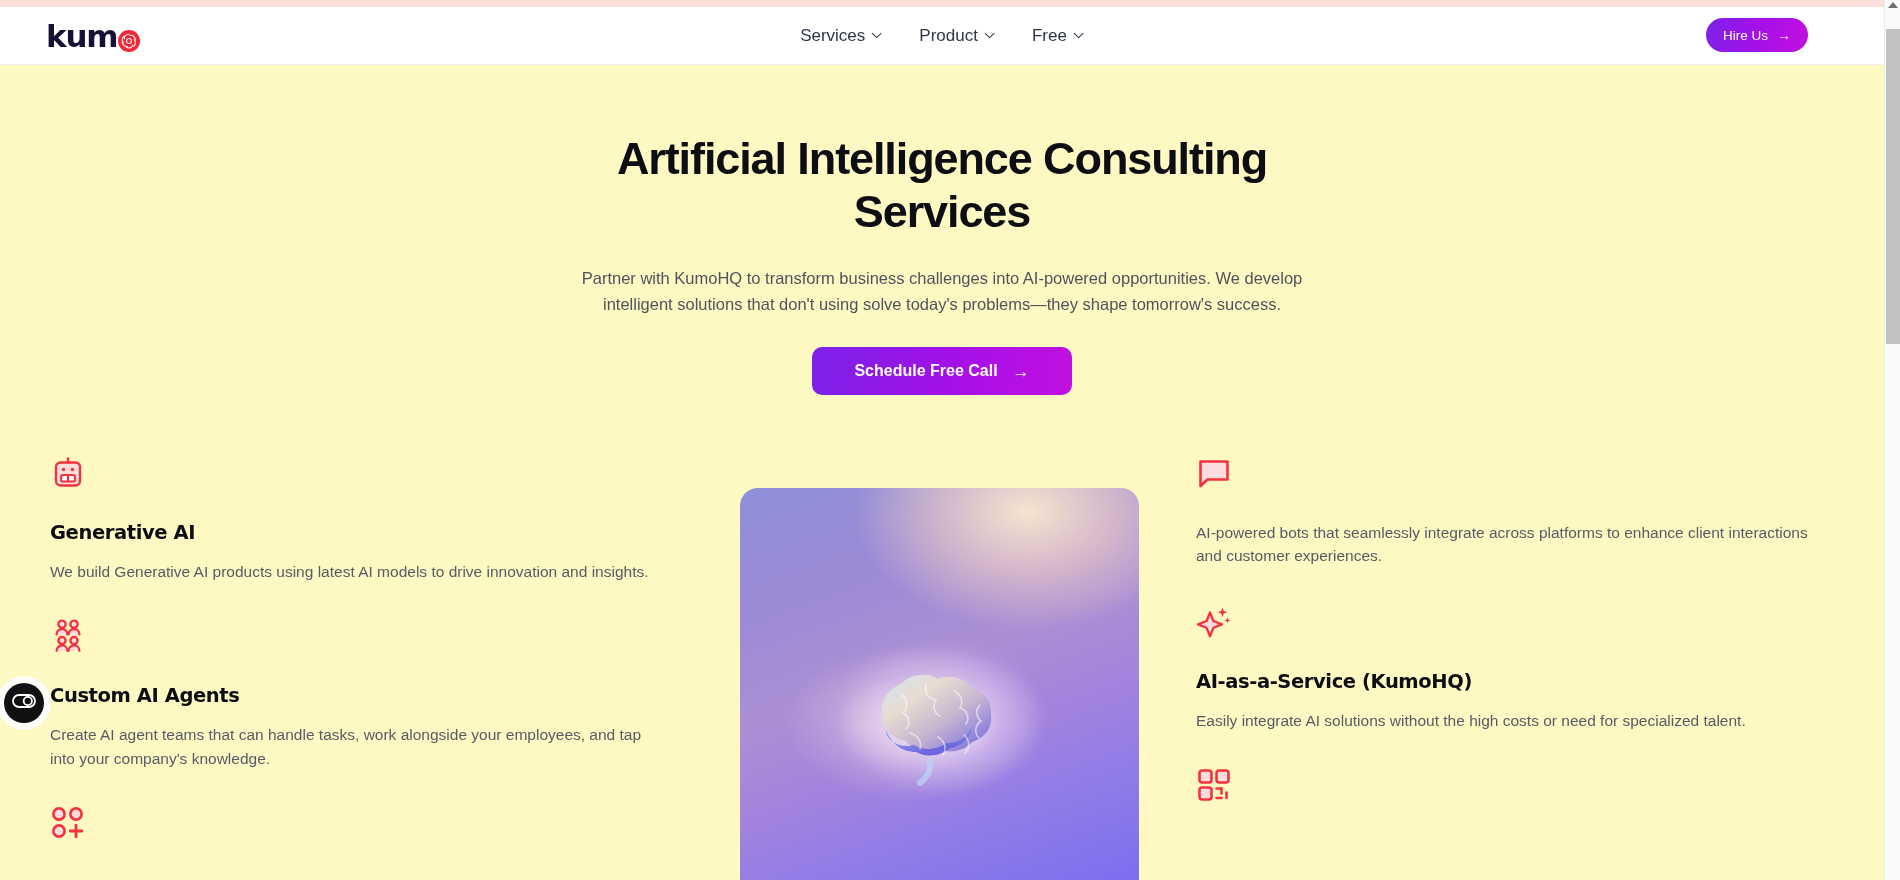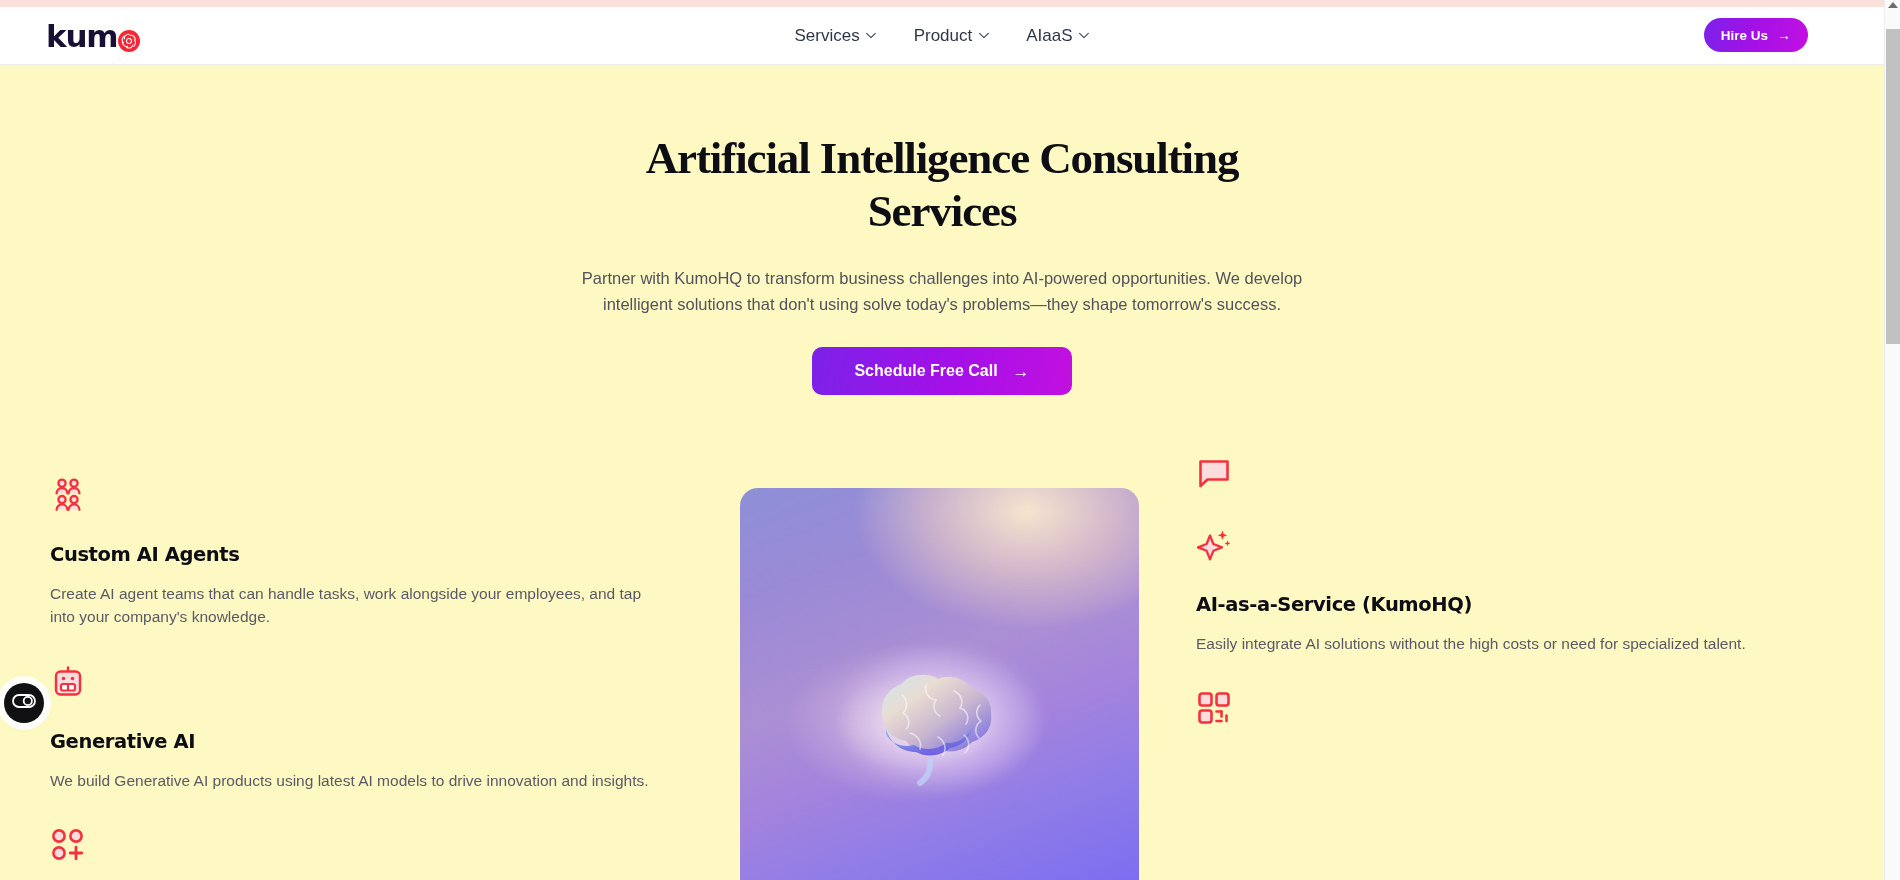--- a/index.html
+++ b/index.html
@@ -97,38 +97,38 @@
     padding: 0 17px;
     display: flex;
     align-items: center;
     gap: 9px;
     border: none;
     border-radius: 17px;
     background: linear-gradient(100deg, #7b22e8 0%, #a310e8 48%, #c210e0 100%);
     color: #ffffff;
     font-family: "Liberation Sans", sans-serif;
     font-size: 13.5px;
-    font-weight: bold;
+    font-weight: normal;
     cursor: pointer;
     white-space: nowrap;
   }
   .hire-btn .arr { font-size: 14px; line-height: 1; }
 
   
   .hero {
     position: absolute;
     top: 66px; left: 0;
     width: 1884px;
   }
   .hero-title {
     margin: 0 auto;
     padding-top: 66px;
     width: 700px;
     text-align: center;
-    font-family: Liberation Serif, serif;
+    font-family: Liberation Sans, sans-serif;
     font-size: 45px;
     font-weight: bold;
     line-height: 1.18;
     letter-spacing: -1.1px;
     color: #0d0d14;
   }
   .hero-sub {
     margin: 28px auto 0;
     width: 730px;
     text-align: center;
@@ -303,21 +303,21 @@
             <path d="M1 1.6 6 6.4l5-4.8" fill="none" stroke="#3c4656" stroke-width="1.3" stroke-linecap="round" stroke-linejoin="round"></path>
           </svg>
       </div>
       <div class="nav-item">
         <span>Product</span>
         <svg class="chev" viewBox="0 0 12 8">
             <path d="M1 1.6 6 6.4l5-4.8" fill="none" stroke="#3c4656" stroke-width="1.3" stroke-linecap="round" stroke-linejoin="round"></path>
           </svg>
       </div>
       <div class="nav-item">
-        <span>AIaaS</span>
+        <span>Free</span>
         <svg class="chev" viewBox="0 0 12 8">
             <path d="M1 1.6 6 6.4l5-4.8" fill="none" stroke="#3c4656" stroke-width="1.3" stroke-linecap="round" stroke-linejoin="round"></path>
           </svg>
       </div>
     </nav>
 
     <button class="hire-btn">
       <span>Hire Us</span>
       <span class="arr">→</span>
     </button>
@@ -364,54 +364,54 @@
         </g>
         <path d="M76 104c1 9-3 17-10 22" fill="none" stroke="#bcd3f5" stroke-width="6" stroke-linecap="round" opacity="0.75"></path>
       </svg>
     </div>
   </div>
 
   <section class="features">
 
     <div class="col col-left">
 
+      <div class="feature">
+        <div class="feature-icon">
+          <svg viewBox="0 0 36 36" aria-hidden="true">
+            <path d="M18 3.5v4" stroke="#f4323f" stroke-width="2.4" stroke-linecap="round" fill="none"></path>
+            <rect x="6" y="7.5" width="24" height="23" rx="4.5" fill="#fcdcdd" stroke="#f4323f" stroke-width="2.4"></rect>
+            <circle cx="13.5" cy="14.5" r="1.8" fill="#f4323f"></circle>
+            <circle cx="22.5" cy="14.5" r="1.8" fill="#f4323f"></circle>
+            <rect x="11" y="20" width="14" height="6.5" rx="2" fill="#fff" stroke="#f4323f" stroke-width="2.2"></rect>
+            <path d="M18 20v6.5" stroke="#f4323f" stroke-width="2.2"></path>
+          </svg>
+        </div>
+        <div class="feature-title">Generative AI</div>
+        <div class="feature-desc">We build Generative AI products using latest AI models to drive innovation and insights.</div>
+      </div>
+
       <div class="feature f2">
         <div class="feature-icon">
           <svg viewBox="0 0 36 36" aria-hidden="true">
             <g fill="#fcdcdd" stroke="#f4323f" stroke-width="2.3" stroke-linejoin="round" stroke-linecap="round">
               <circle cx="12" cy="6.2" r="3.6"></circle>
               <circle cx="24" cy="6.2" r="3.6"></circle>
               <path d="M6.6 16.4c0-3 2.4-5.4 5.4-5.4s5.4 2.4 5.4 5.4"></path>
               <path d="M18.6 16.4c0-3 2.4-5.4 5.4-5.4s5.4 2.4 5.4 5.4"></path>
               <circle cx="12" cy="22.6" r="3.6"></circle>
               <circle cx="24" cy="22.6" r="3.6"></circle>
               <path d="M6.6 32.8c0-3 2.4-5.4 5.4-5.4s5.4 2.4 5.4 5.4"></path>
               <path d="M18.6 32.8c0-3 2.4-5.4 5.4-5.4s5.4 2.4 5.4 5.4"></path>
             </g>
           </svg>
         </div>
         <div class="feature-title">Custom AI Agents</div>
         <div class="feature-desc">Create AI agent teams that can handle tasks, work alongside your employees, and tap into your company's knowledge.</div>
       </div>
 
-      <div class="feature">
-        <div class="feature-icon">
-          <svg viewBox="0 0 36 36" aria-hidden="true">
-            <path d="M18 3.5v4" stroke="#f4323f" stroke-width="2.4" stroke-linecap="round" fill="none"></path>
-            <rect x="6" y="7.5" width="24" height="23" rx="4.5" fill="#fcdcdd" stroke="#f4323f" stroke-width="2.4"></rect>
-            <circle cx="13.5" cy="14.5" r="1.8" fill="#f4323f"></circle>
-            <circle cx="22.5" cy="14.5" r="1.8" fill="#f4323f"></circle>
-            <rect x="11" y="20" width="14" height="6.5" rx="2" fill="#fff" stroke="#f4323f" stroke-width="2.2"></rect>
-            <path d="M18 20v6.5" stroke="#f4323f" stroke-width="2.2"></path>
-          </svg>
-        </div>
-        <div class="feature-title">Generative AI</div>
-        <div class="feature-desc">We build Generative AI products using latest AI models to drive innovation and insights.</div>
-      </div>
-
       <div class="feature" style="margin-top:18px;">
         <div class="feature-icon">
           <svg viewBox="0 0 36 36" aria-hidden="true">
             <circle cx="9" cy="9" r="5.6" fill="#fcdcdd" stroke="#f4323f" stroke-width="2.6"></circle>
             <circle cx="26" cy="9" r="5.6" fill="#fcdcdd" stroke="#f4323f" stroke-width="2.6"></circle>
             <circle cx="9" cy="26" r="5.6" fill="#fcdcdd" stroke="#f4323f" stroke-width="2.6"></circle>
             <path d="M26 20.2v11.6M20.2 26h11.6" stroke="#f4323f" stroke-width="2.8" stroke-linecap="round"></path>
           </svg>
         </div>
       </div>
@@ -419,20 +419,21 @@
     </div>
 
     <div class="col col-right">
 
       <div class="feature">
         <div class="feature-icon">
           <svg viewBox="0 0 36 36" aria-hidden="true">
             <path d="M4.5 6.5h27v18h-20l-7 6.5z" fill="#fcdcdd" stroke="#f4323f" stroke-width="2.6" stroke-linejoin="round"></path>
           </svg>
         </div>
+        <div class="feature-desc">AI-powered bots that seamlessly integrate across platforms to enhance client interactions and customer experiences.</div>
       </div>
 
       <div class="feature f2" style="margin-top:36px;">
         <div class="feature-icon">
           <svg viewBox="0 0 36 36" aria-hidden="true">
             <path d="M14 8.5 17.4 17 26 20.4 17.4 23.8 14 32.4 10.6 23.8 2 20.4 10.6 17z" fill="#fcdcdd" stroke="#f4323f" stroke-width="2.3" stroke-linejoin="round"></path>
             <path d="M26.5 3.5 27.8 7l3.5 1.3-3.5 1.3-1.3 3.5-1.3-3.5L21.7 8.3 25.2 7z" fill="#f4323f"></path>
             <path d="M31.5 13.5 32.3 15.6 34.4 16.4 32.3 17.2 31.5 19.3 30.7 17.2 28.6 16.4 30.7 15.6z" fill="#f4323f"></path>
           </svg>
         </div>

